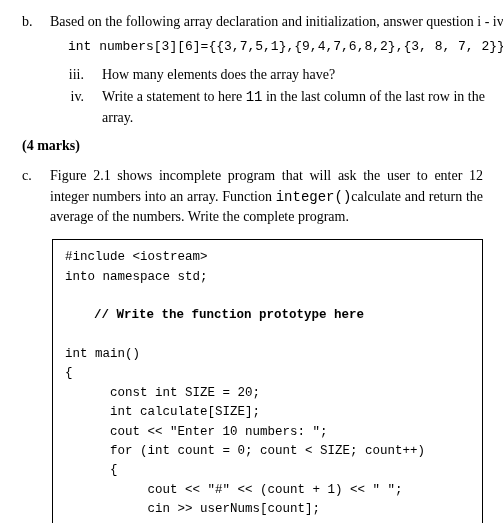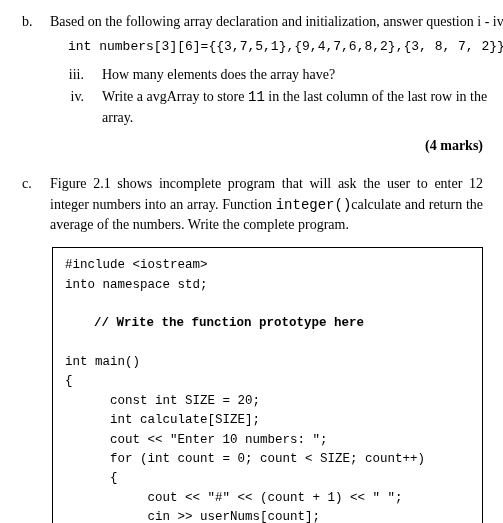--- a/index.html
+++ b/index.html
@@ -42,23 +42,22 @@
     text-align: right;
   }
   .sub-text {
     flex: 1;
   }
   .inline-code {
     font-family: "Courier New", Courier, monospace;
     text-align: right;
   }
   .marks {
-    text-align: right;
     font-weight: bold;
-    margin: 4px 0 18px 0;
+    margin: 4px 0 10px 0;
   }
   .item-c {
     display: flex;
     gap: 14px;
   }
   .justify {
     text-align: justify;
   }
   .code-box {
     border: 1px solid #000;
@@ -83,21 +82,21 @@
     <div>Based on the following array declaration and initialization, answer question  i - iv.</div>
     <div class="code-line">int numbers[3][6]={{3,7,5,1},{9,4,7,6,8,2},{3, 8, 7, 2}};</div>
     <div class="sub-list">
       <div class="sub-row">
         <div class="sub-label">iii.</div>
         <div class="sub-text">How many elements does the array have?</div>
       </div>
       <div class="sub-row">
         <div class="sub-label">iv.</div>
         <div class="sub-text">
-          <span>Write a avgArray to store </span><span class="inline-code">11</span><span> in the last column of the last row in the array.</span>
+          <span>Write a statement to here </span><span class="inline-code">11</span><span> in the last column of the last row in the array.</span>
         </div>
       </div>
     </div>
   </div>
 </div>
 <div class="marks">(4 marks)</div>
 
 <div class="item-c">
   <div class="label-col">c.</div>
   <div class="content-col justify">

